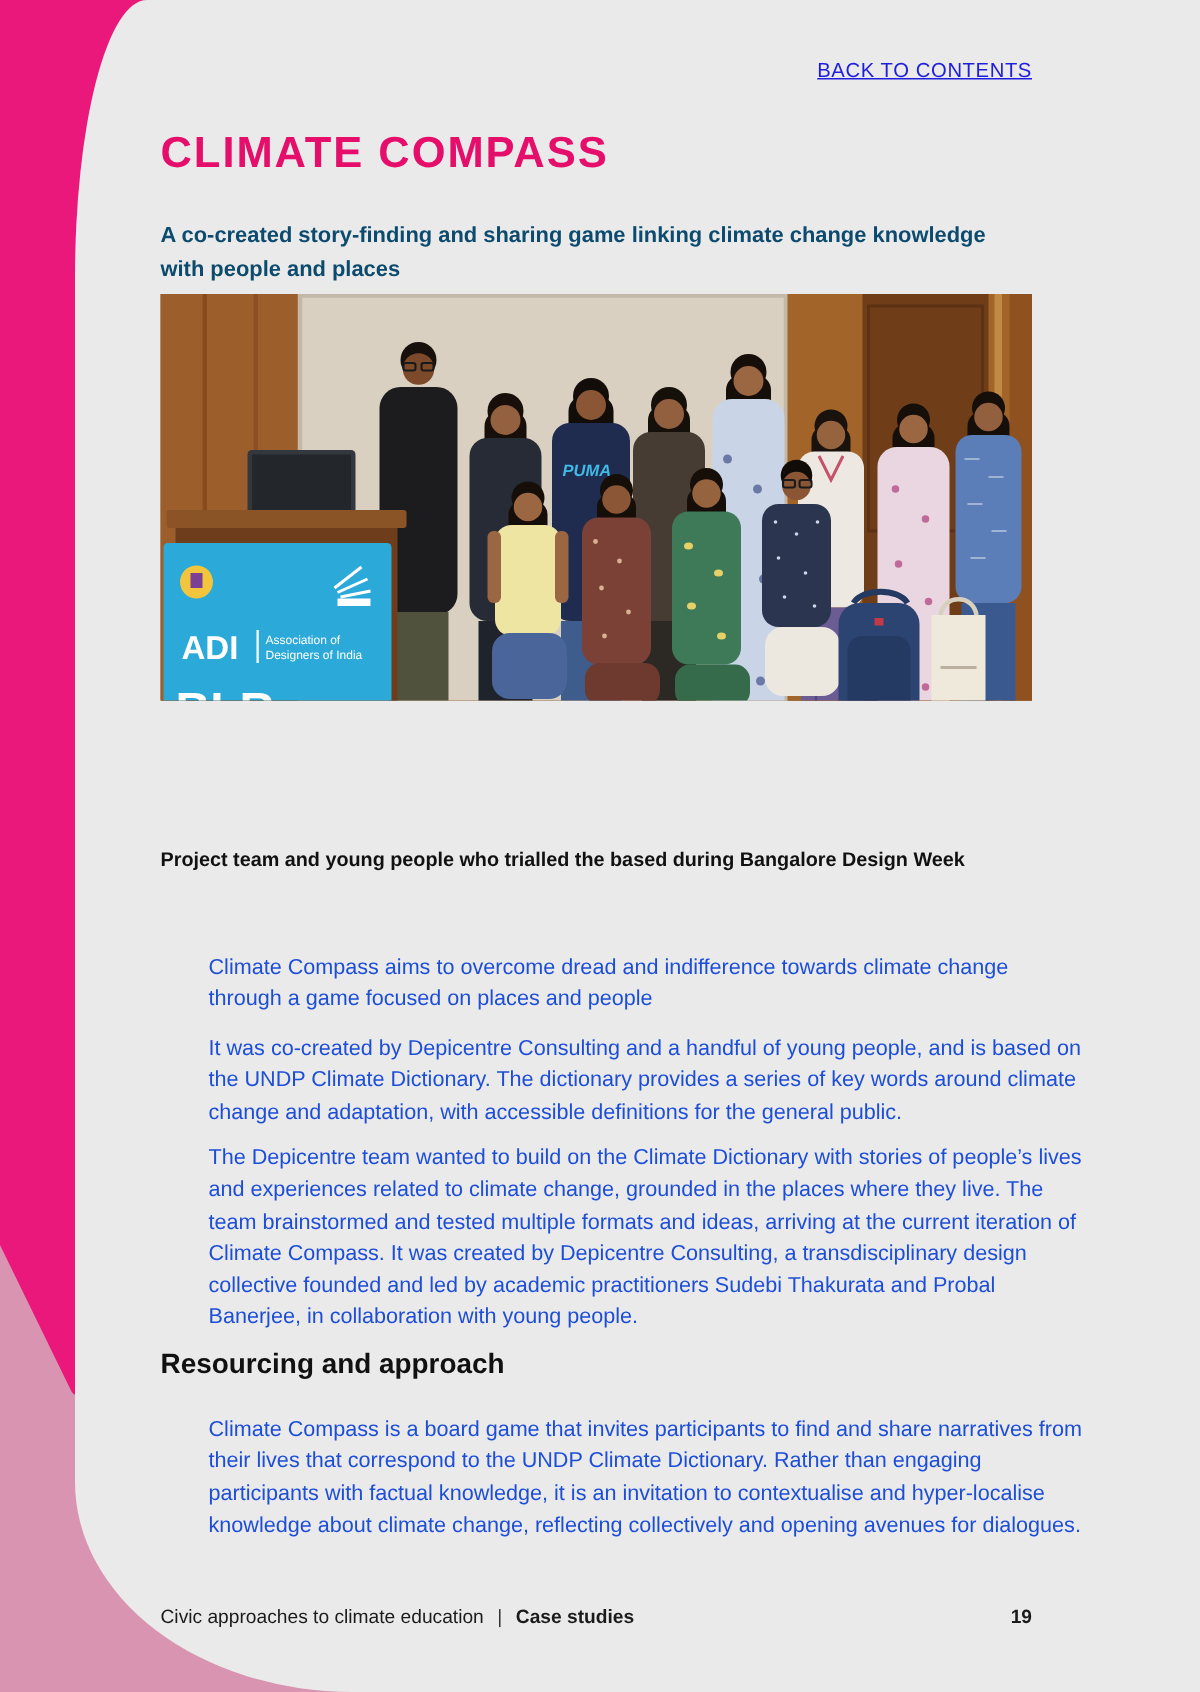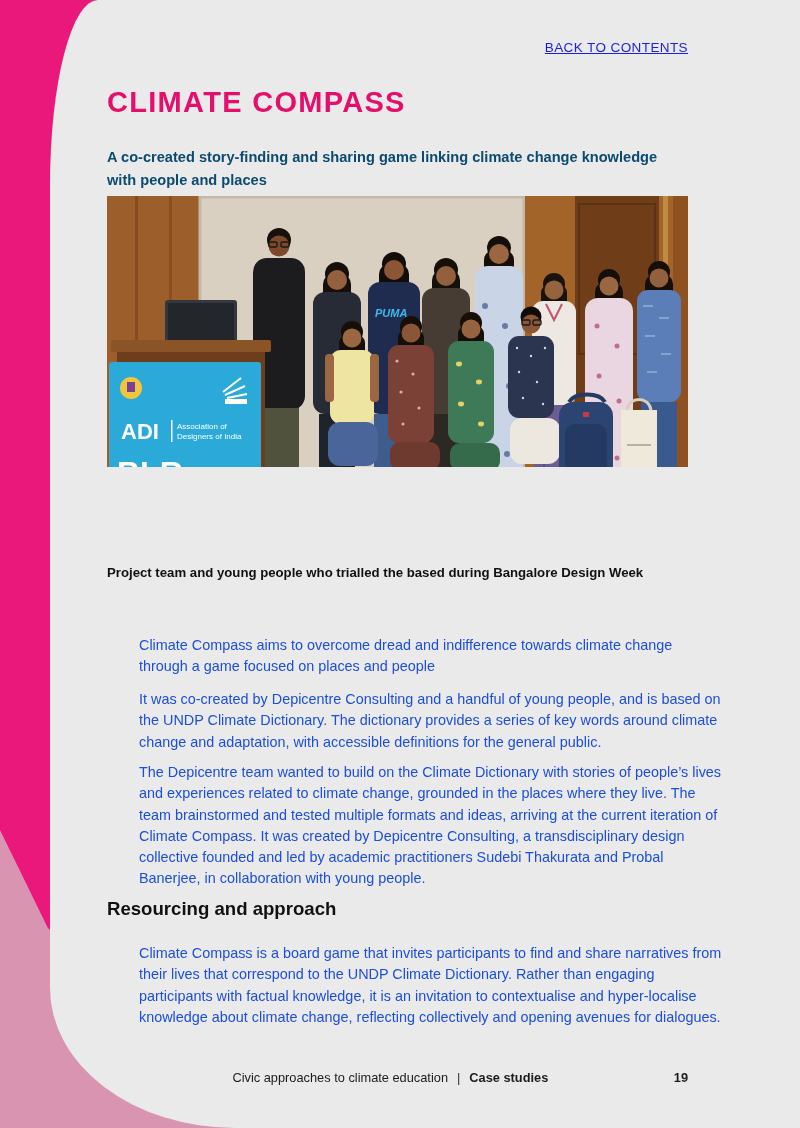--- a/index.html
+++ b/index.html
@@ -61,21 +61,21 @@
   .para {
     position: absolute; left: 57px; width: 585px;
     font-size: 14.4px; line-height: 21.3px; color: #1d4ed8; margin-left: 32px;
   }
   .p1 { top: 635px; }
   .p2 { top: 689px; }
   .p3 { top: 762px; }
   .p4 { top: 943px; }
   .footer {
     position: absolute; top: 1070px; left: 57px; width: 581px;
-    font-size: 12.8px; color: #1B1B1B; text-align: center;
+    font-size: 12.8px; color: #1B1B1B;
   }
   .footer .sep { margin: 0 9px; color: #333; }
   .footer .bold { font-weight: bold; }
   .footer .pageno { float: right; font-weight: bold; }
   svg text { font-family: "Liberation Sans", sans-serif; }
 </style>
 </head>
 <body>
 
 <div class="soft-pink-wedge"></div>

